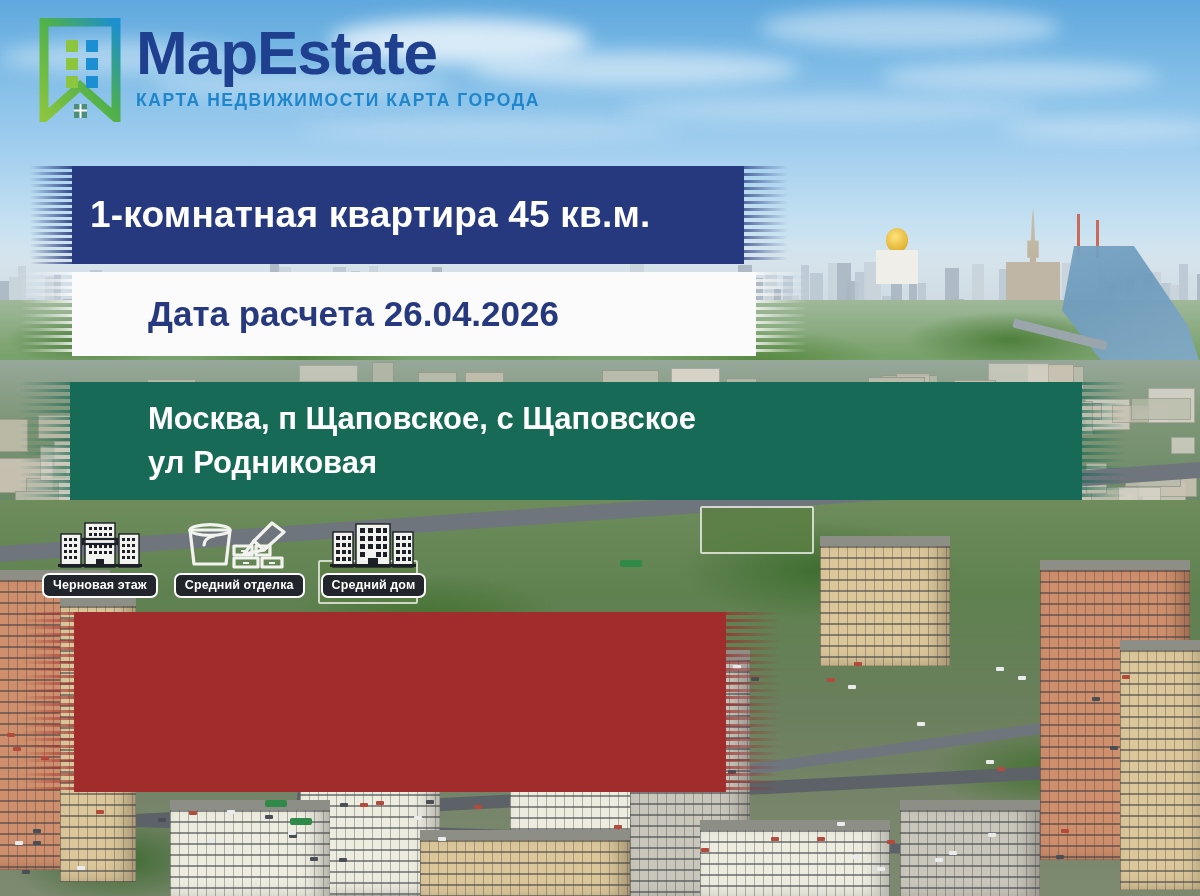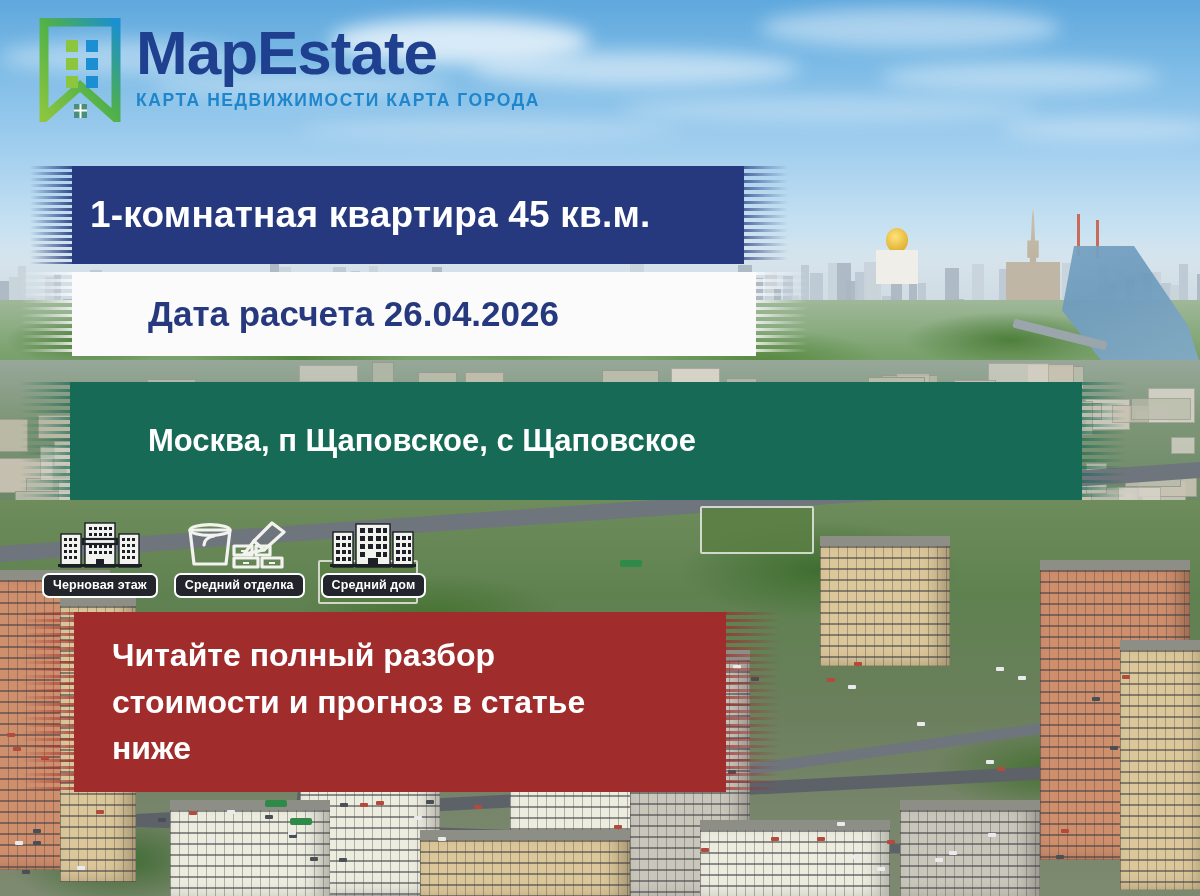--- a/index.html
+++ b/index.html
@@ -677,20 +677,21 @@
     <div class="edge-r"></div>
     <div class="txt">Дата расчета 26.04.2026</div>
   </div>
 
   <div class="banner" id="b-green">
     <div class="body"></div>
     <div class="edge-l"></div>
     <div class="edge-r"></div>
     <div class="txt">
       <div>Москва, п Щаповское, с Щаповское</div>
+      <div>ул Родниковая</div>
     </div>
   </div>
 
   <div class="badges">
 
     <div class="badge">
       <div class="badge-ico">
         <svg width="84" height="50" viewBox="0 0 84 50">
           <g fill="#f2f2ef" stroke="#1c2026" stroke-width="1.4">
             <rect x="3" y="14" width="20" height="33"></rect>
@@ -831,20 +832,15 @@
         </svg>
       </div>
       <div class="badge-lab">Средний дом</div>
     </div>
   </div>
 
   <div class="banner" id="b-red">
     <div class="body"></div>
     <div class="edge-l"></div>
     <div class="edge-r"></div>
-    <div class="txt">
-      <div>Читайте полный разбор</div>
-      <div>стоимости и прогноз в статье</div>
-      <div>ниже</div>
-    </div>
   </div>
 
 </div>
 
 </body></html>

